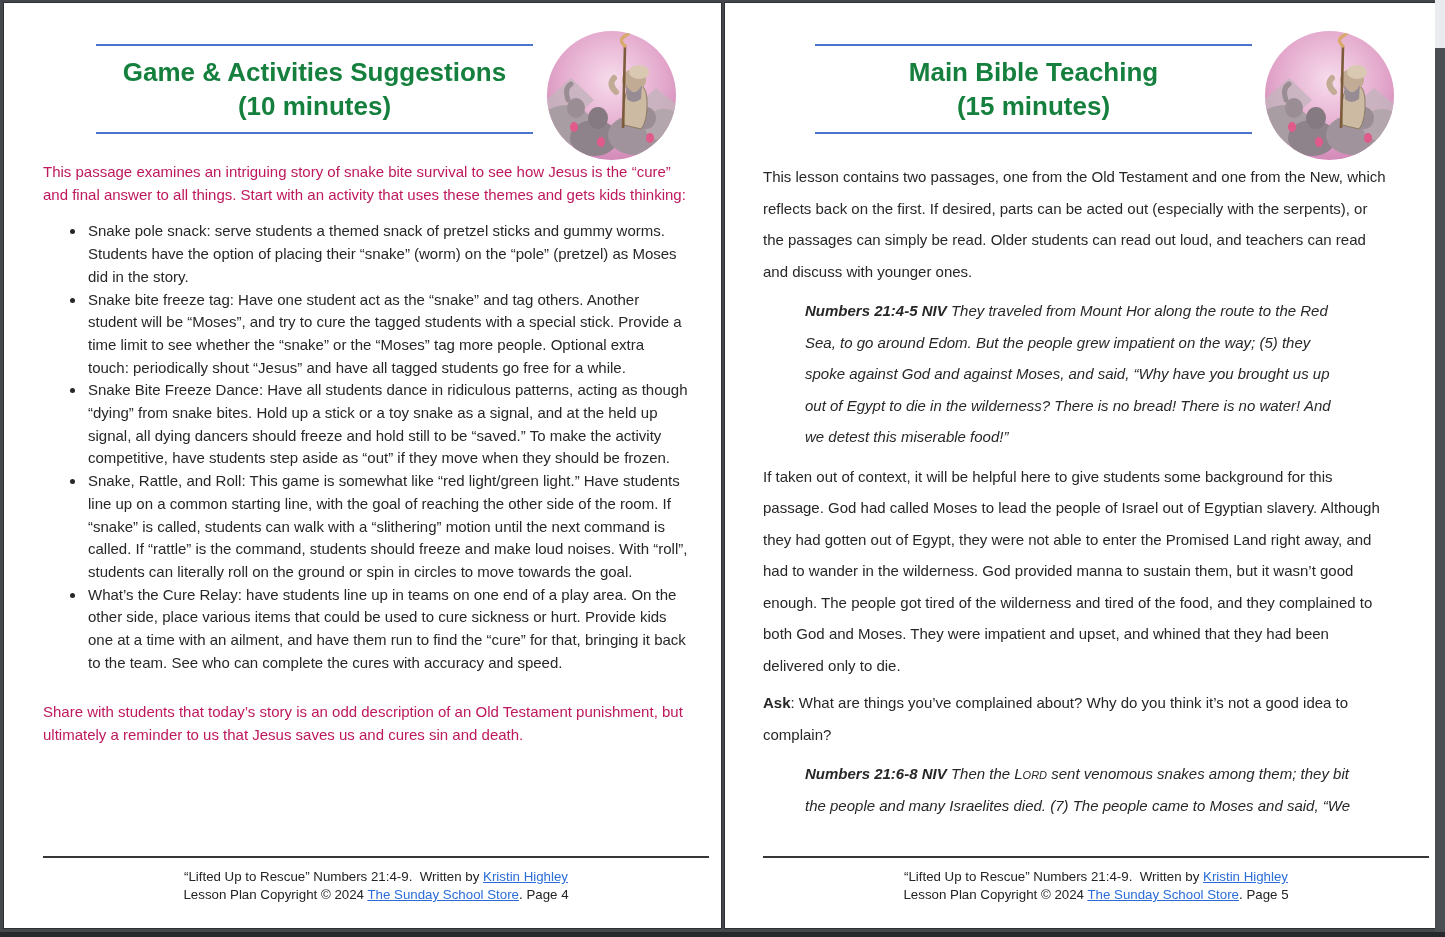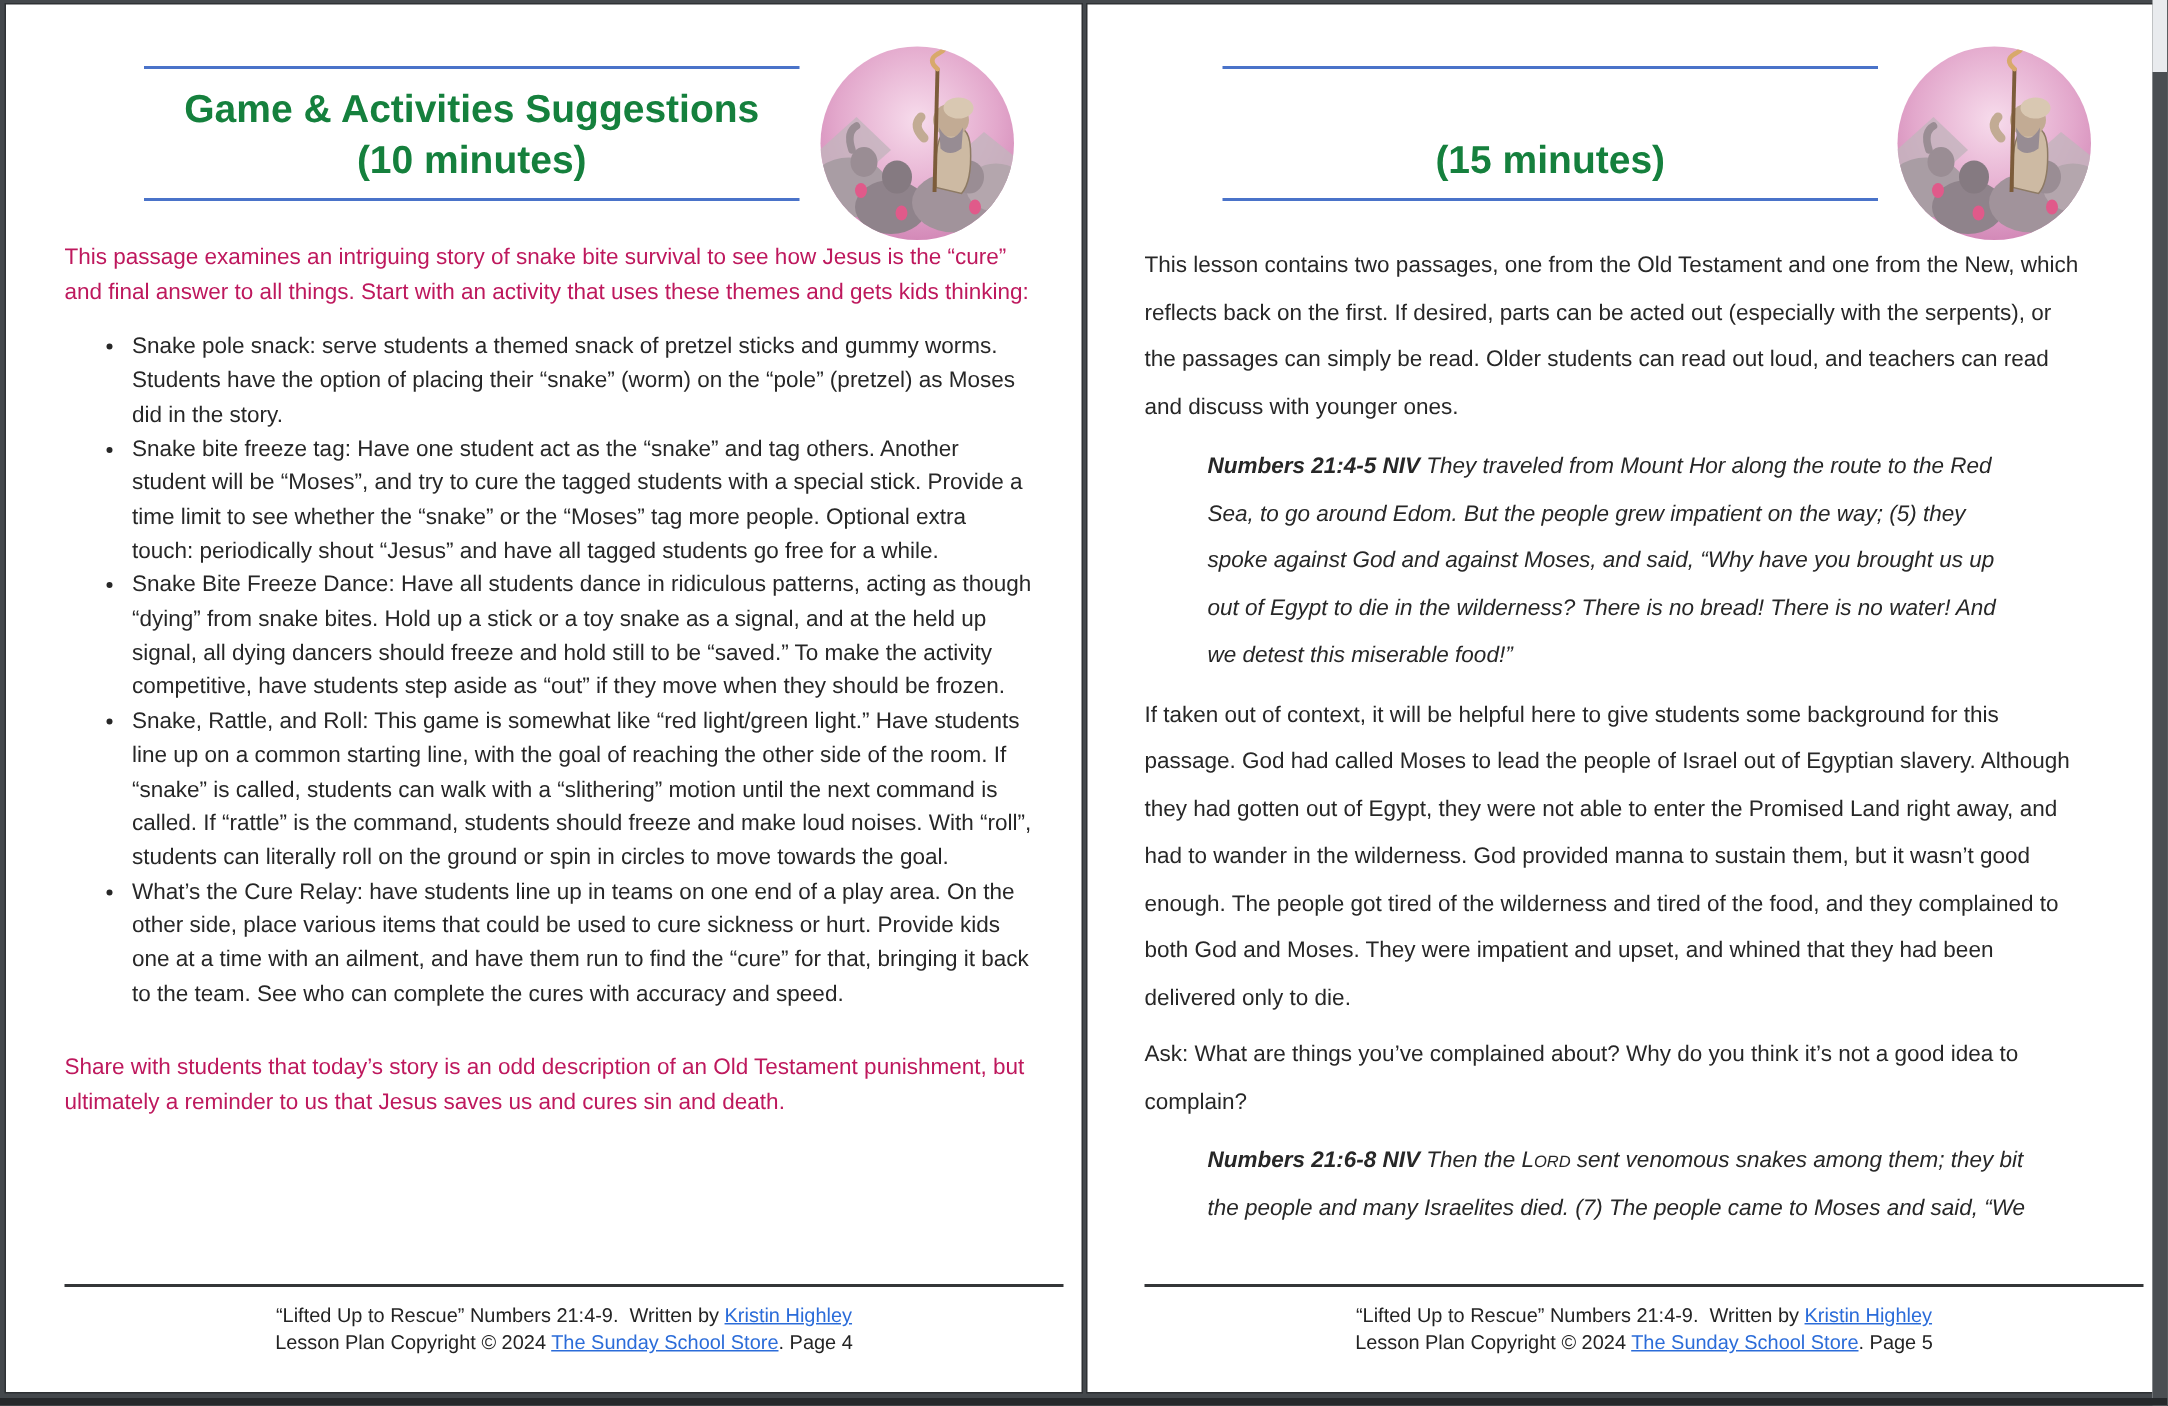--- a/index.html
+++ b/index.html
@@ -27,21 +27,21 @@
   .page-left p{margin:0 0 12px;font-size:15px;line-height:22.7px;color:#be185d;}
   .page-left ul{margin:14px 0 27px;padding-left:43px;font-size:15px;line-height:22.7px;color:#272727;}
   .page-left li{margin:0;padding-left:2px;}
   .page-left .closing{margin-top:14px;}
 
   .page-right p{margin:0 0 6px;font-size:15px;line-height:31.5px;color:#272727;}
   .bible-quote{margin:8px 0 8px 42px;width:546px;font-size:15px;line-height:31.5px;
                font-style:italic;color:#272727;}
   .quote-ref{font-weight:bold;font-style:italic;text-align:center;}
   .smallcaps{font-variant:small-caps;}
-  b.ask{font-weight:normal;}
+  b.ask{font-weight:bold;}
 
   .page-footer{position:absolute;bottom:24px;}
   .page-left .page-footer{left:39px;width:666px;}
   .page-right .page-footer{left:38px;width:666px;}
   .footer-rule{height:2px;background:#343638;margin-bottom:10px;}
   .footer-line{text-align:center;font-size:13.3px;line-height:18px;color:#232323;white-space:pre-wrap;}
   .footer-line a{color:#2b6cd9;text-decoration:underline;cursor:pointer;}
 
   .scrollbar{position:absolute;right:0;top:0;width:10px;height:937px;background:#e9ebee;}
   .scroll-thumb{position:absolute;top:48px;width:10px;height:889px;background:#4a4e52;}
@@ -118,21 +118,21 @@
       <div class="footer-line"><span>Lesson Plan Copyright © 2024 </span><a>The Sunday School Store</a><span>. Page 4</span></div>
     </div>
   </div>
 
   <div class="page page-right">
     <div class="content">
 
       <div class="header">
         <div class="title-wrap">
           <div class="rule"></div>
-          <h1 class="doc-title"><br><span>(15 minutes)</span></h1>
+          <h1 class="doc-title"><span>Main Bible Teaching</span><br><span>(15 minutes)</span></h1>
           <div class="rule"></div>
         </div>
 
         <svg class="illu" viewBox="0 0 131 131">
           <defs>
             <radialGradient id="pinkB" cx="0.5" cy="0.38" r="0.75">
               <stop offset="0" stop-color="#f7dcec"></stop>
                 <stop offset="0.55" stop-color="#e3a8cc"></stop>
                 <stop offset="1" stop-color="#c976ab"></stop>
             </radialGradient>

